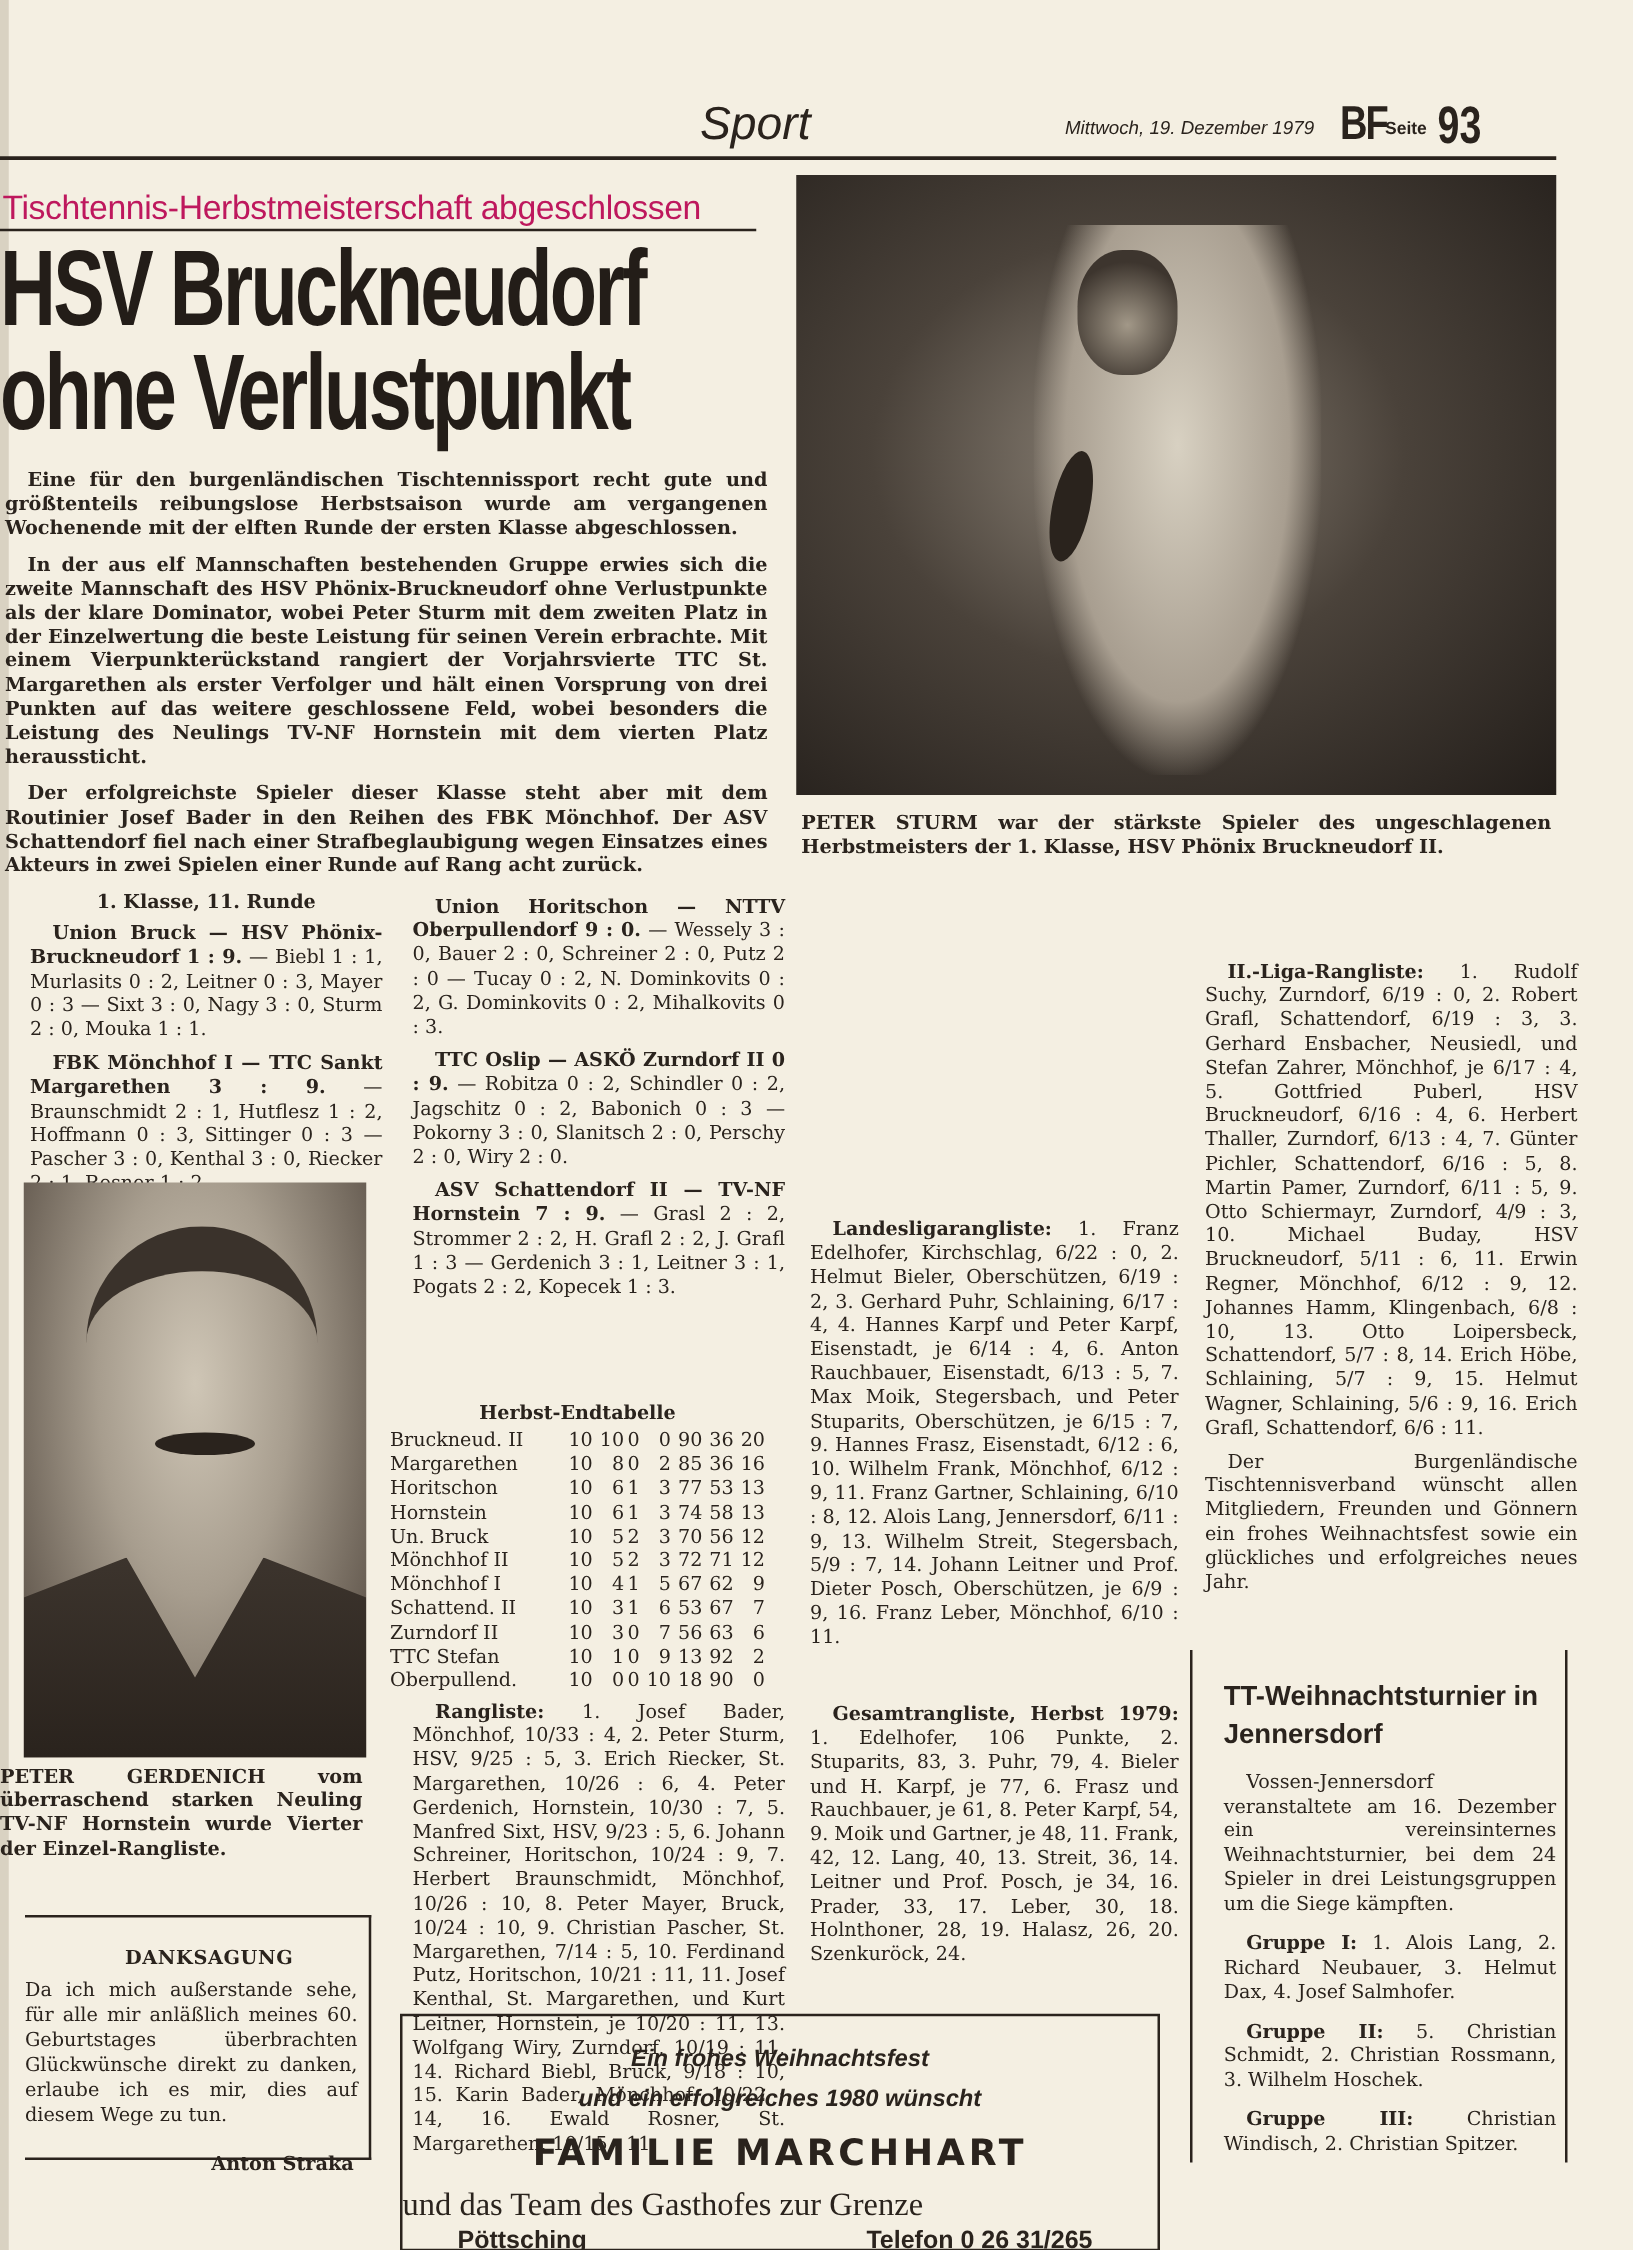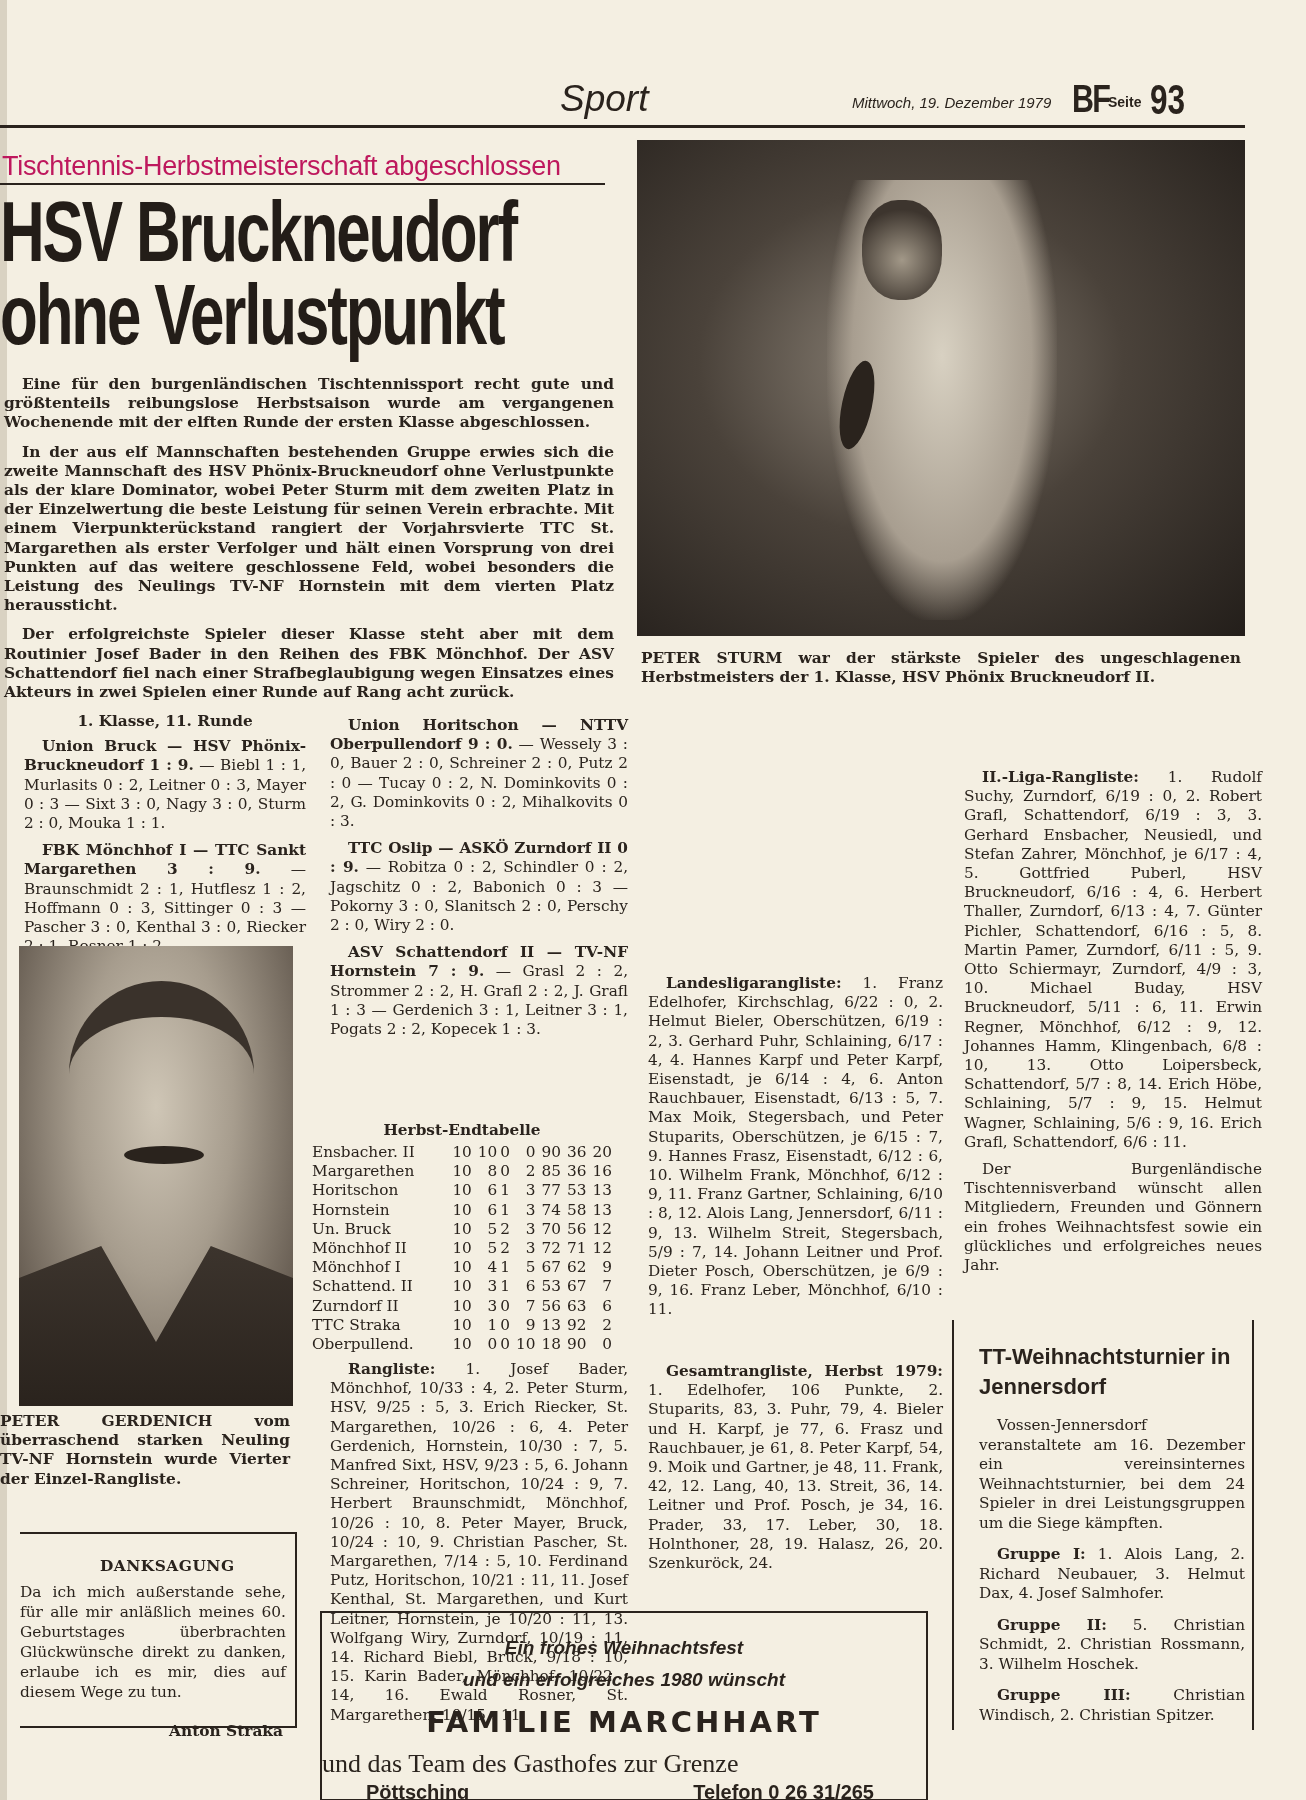--- a/index.html
+++ b/index.html
@@ -127,21 +127,21 @@
   <div class="col" style="left:314px; top:716px; width:298px;">
     <p><span class="bold">Union Horitschon — NTTV Oberpullendorf 9 : 0.</span><span> — Wessely 3 : 0, Bauer 2 : 0, Schreiner 2 : 0, Putz 2 : 0 — Tucay 0 : 2, N. Dominkovits 0 : 2, G. Dominkovits 0 : 2, Mihalkovits 0 : 3.</span></p>
     <p><span class="bold">TTC Oslip — ASKÖ Zurndorf II 0 : 9.</span><span> — Robitza 0 : 2, Schindler 0 : 2, Jagschitz 0 : 2, Babonich 0 : 3 — Pokorny 3 : 0, Slanitsch 2 : 0, Perschy 2 : 0, Wiry 2 : 0.</span></p>
     <p><span class="bold">ASV Schattendorf II — TV-NF Hornstein 7 : 9.</span><span> — Grasl 2 : 2, Strommer 2 : 2, H. Grafl 2 : 2, J. Grafl 1 : 3 — Gerdenich 3 : 1, Leitner 3 : 1, Pogats 2 : 2, Kopecek 1 : 3.</span></p>
   </div>
 
   <div class="table-title">Herbst-Endtabelle</div>
   <table class="standings">
     <tbody id="standings-body">
         <tr>
-          <td class="team">Ensbacher. II</td>
+          <td class="team">Bruckneud. II</td>
           <td>10</td>
           <td>10</td>
           <td>0</td>
           <td>0</td>
           <td>90</td>
           <td>36</td>
           <td>20</td>
         </tr>
         <tr>
           <td class="team">Margarethen</td>
@@ -217,21 +217,21 @@
           <td class="team">Zurndorf II</td>
           <td>10</td>
           <td>3</td>
           <td>0</td>
           <td>7</td>
           <td>56</td>
           <td>63</td>
           <td>6</td>
         </tr>
         <tr>
-          <td class="team">TTC Straka</td>
+          <td class="team">TTC Stefan</td>
           <td>10</td>
           <td>1</td>
           <td>0</td>
           <td>9</td>
           <td>13</td>
           <td>92</td>
           <td>2</td>
         </tr>
         <tr>
           <td class="team">Oberpullend.</td>

